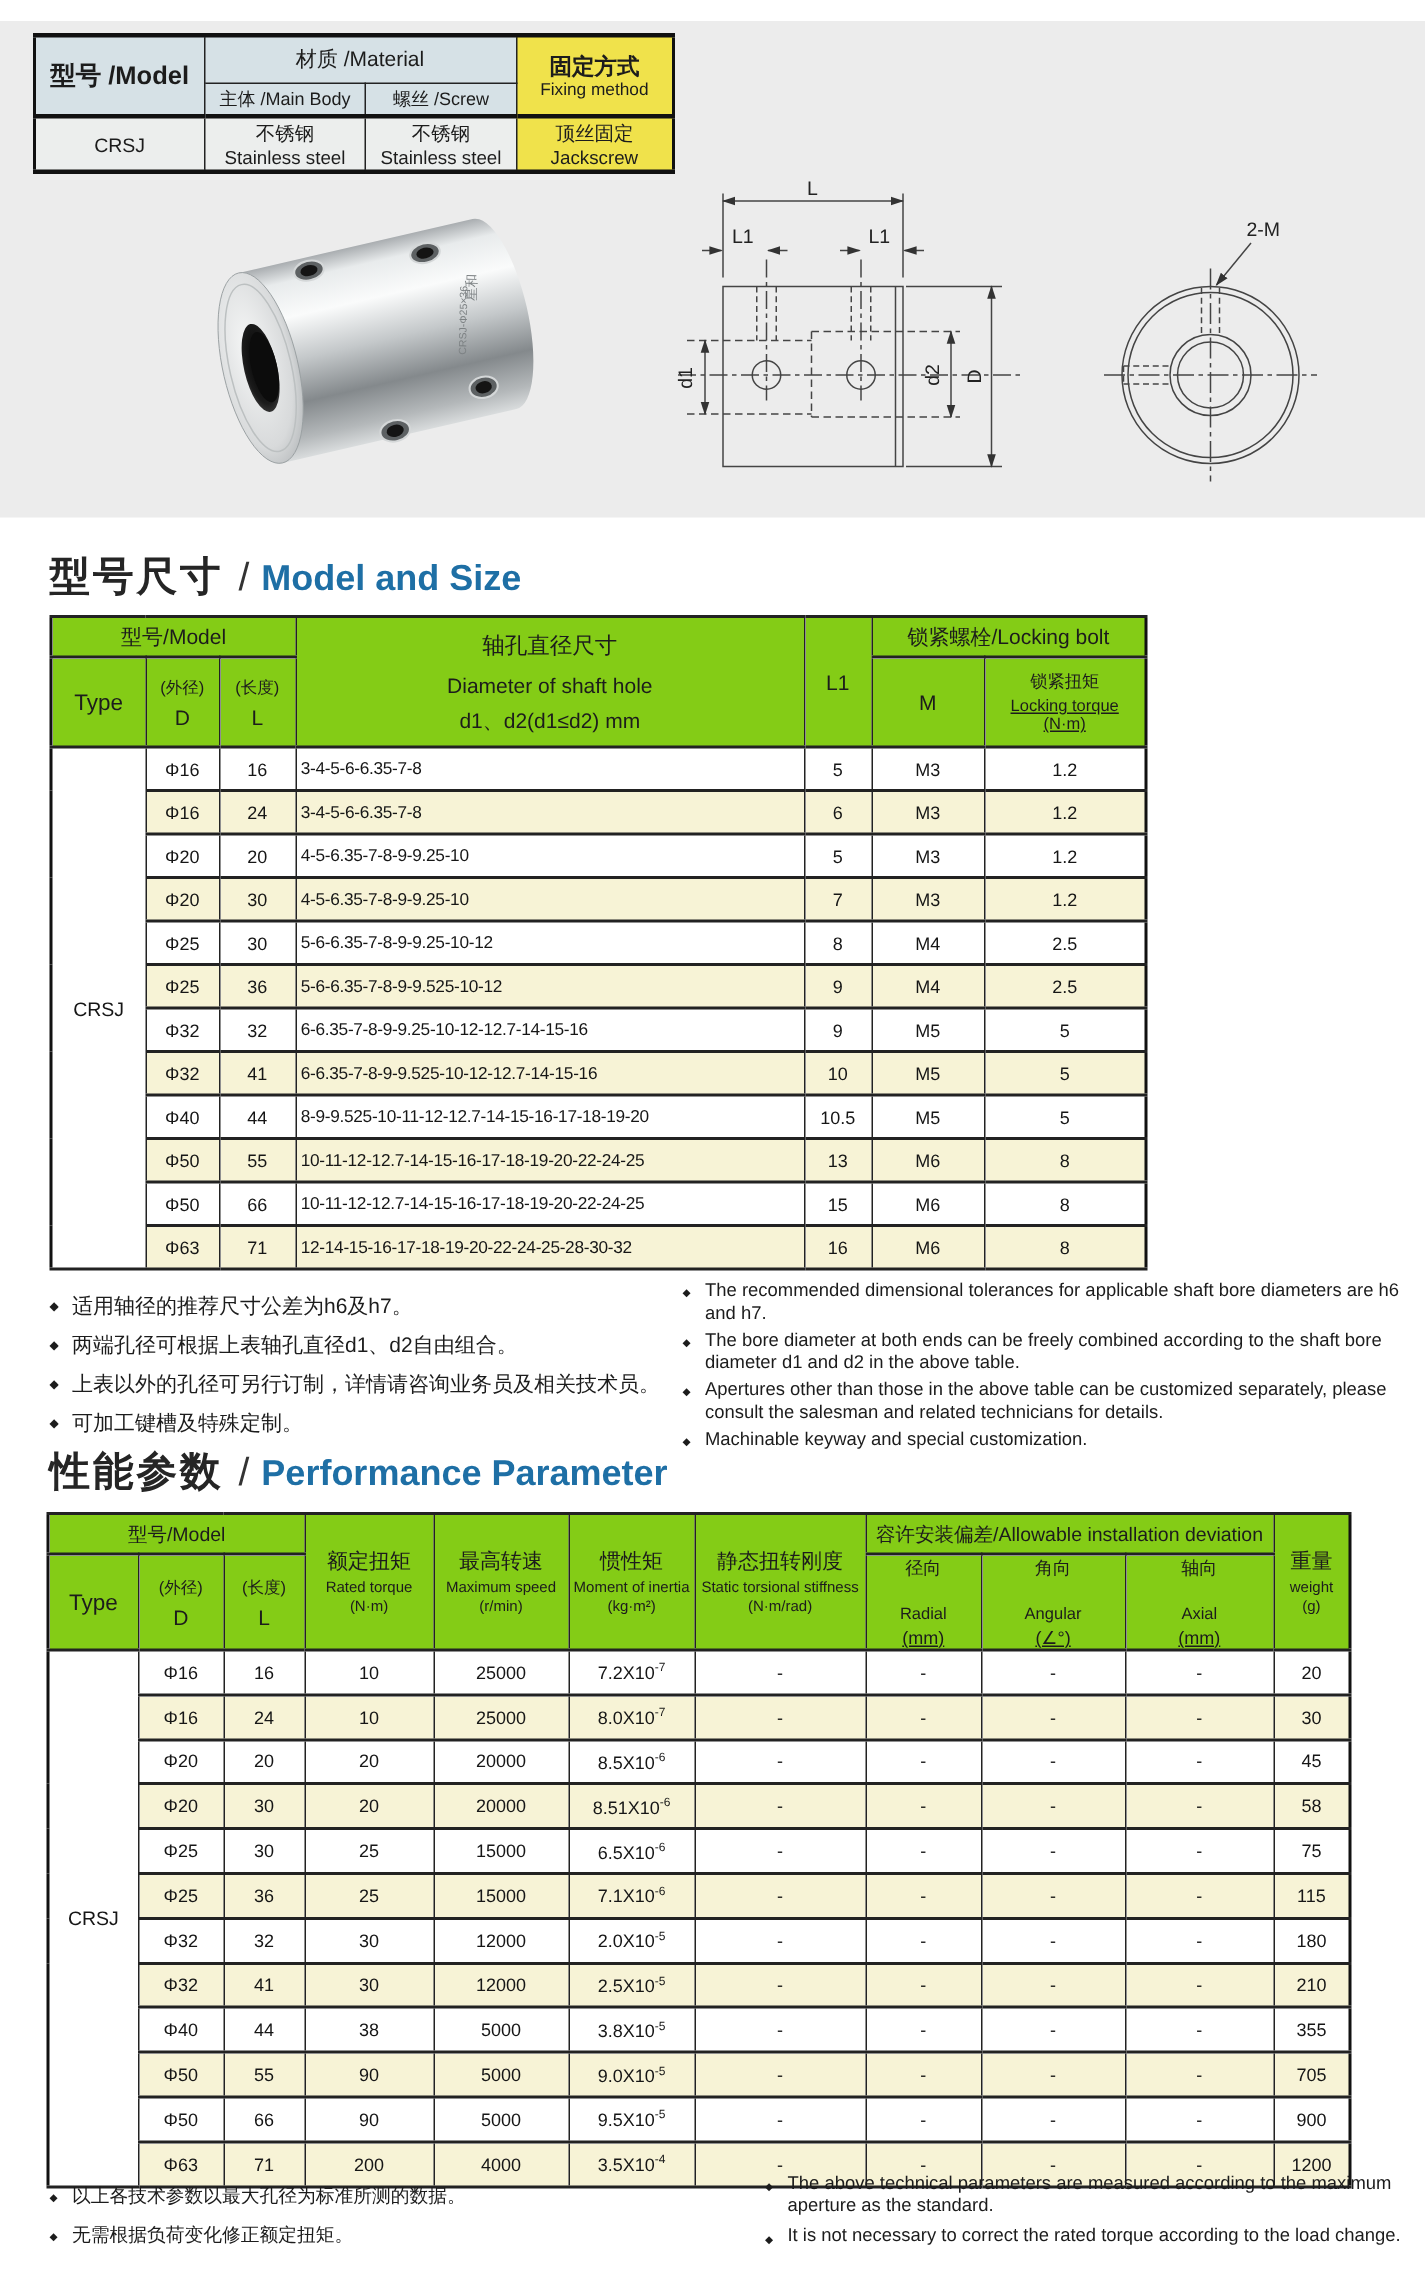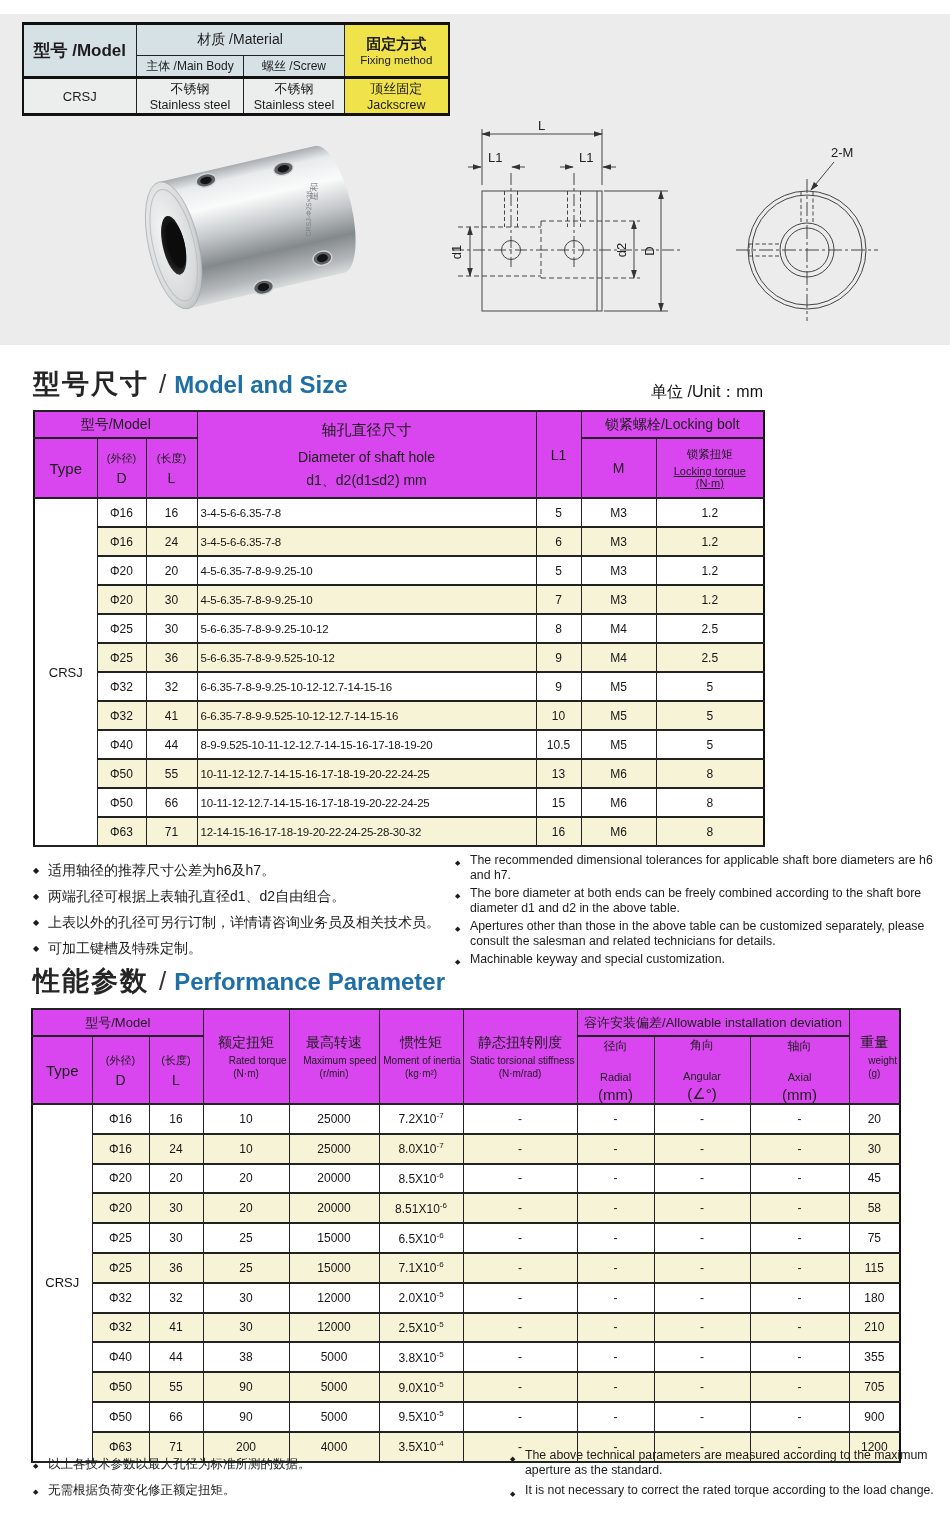--- a/index.html
+++ b/index.html
@@ -32,21 +32,21 @@
   .sec-cn { font-size:27px; font-weight:bold; color:#252525; letter-spacing:2px; }
   .sec-slash { font-size:26px; color:#333; margin:0 8px 0 10px; font-weight:300; }
   .sec-en { font-size:24px; color:#1e6fa5;font-weight:bold; }
   .unit-label { position:absolute; left:33px; top:382px; width:730px; text-align:right; font-size:16px; color:#111; }
 
   
   .data-table { border-collapse:collapse; table-layout:fixed; background:#fff;
                 border:2px solid #111; }
   .data-table th, .data-table td { border:1px solid #222; border-top-width:2px; border-bottom-width:2px;
                 text-align:center; vertical-align:middle; padding:0 2px; overflow:hidden; }
-  .data-table thead th { background:#d946ef; font-weight:normal; }
+  .data-table thead th { background:#84cc16; font-weight:normal; }
   .data-table tbody tr { height:29px; background:#ffffff; }
   .data-table tbody tr.alt { background:#f7f3d6; }
   .data-table tbody td { font-size:12px; color:#161616; }
   .data-table tbody td.left { text-align:left; font-size:11.5px; padding-left:3px; letter-spacing:-0.2px; }
   .data-table tbody td.type-cell { background:#ffffff; font-size:13px; }
   .data-table sup { font-size:8px; }
 
   .t1 { position:absolute; left:33px; top:410px; width:730px; }
   .t1 tr.h1 th { height:27px; font-size:14px; }
   .t1 .hole-cn { font-size:15px; padding:2px 0 9px; }
@@ -58,26 +58,26 @@
   .t1 .dl { font-size:14px; }
   .t1 .l1-h { font-size:16px; }
   .t1 .m-h { font-size:14px; }
   .t1 .tq-cn { font-size:11.5px; padding-bottom:3px; }
   .t1 .tq-en { font-size:11px;text-decoration:underline; }
 
   .t2 { position:absolute; left:31px; top:1008px; width:868px; }
   .t2 tr.h1 th { height:27px; font-size:13px; }
   .t2 tr.h2 th { height:53px; }
   .t2 .big-cn { font-size:14px; padding-bottom:3px; }
-  .t2 .sm-en { font-size:10px; padding-bottom:2px;text-align:right; }
+  .t2 .sm-en { font-size:10px; padding-bottom:2px; }
   .t2 .sm-unit { font-size:10px; }
   .t2 .dev-group { font-size:12px; }
   .t2 .sub-cn { font-size:12px; padding-bottom:3px; }
   .t2 .sub-en { font-size:11px; padding-bottom:3px;margin-top:13px; }
-  .t2 .sub-unit { font-size:15px; }
+  .t2 .sub-unit { font-size:12px;text-decoration:underline; }
   .t2 .type-h { font-size:15px; }
   .t2 .paren { font-size:11px; padding-bottom:4px; }
   .t2 .dl { font-size:14px; }
   .t2 tbody tr { height:29.8px; }
 
   
   .notes { list-style:none; margin:0; padding:0; position:absolute; }
   .notes li { position:relative; padding-left:15px; }
   .notes li::before { content:"◆"; position:absolute; left:0; top:0; font-size:7px; }
   .notes-cn-1 { left:33px; top:857px; width:420px; font-size:14px; }
@@ -233,21 +233,20 @@
       <text transform="translate(206,136) rotate(-90)" text-anchor="middle">D</text>
       <text x="383" y="42">2-M</text>
     </g>
   </svg>
 
   <div class="sec-title" style="top:366px;">
     <span class="sec-cn">型号尺寸</span>
     <span class="sec-slash">/</span>
     <span class="sec-en">Model and Size</span>
   </div>
-  <div class="unit-label">单位 /Unit：mm</div>
 
   <table class="data-table t1">
     <colgroup>
       <col style="width:63px">
         <col style="width:49px">
         <col style="width:51px">
       <col style="width:339px">
         <col style="width:45px">
         <col style="width:75px">
         <col style="width:108px">

